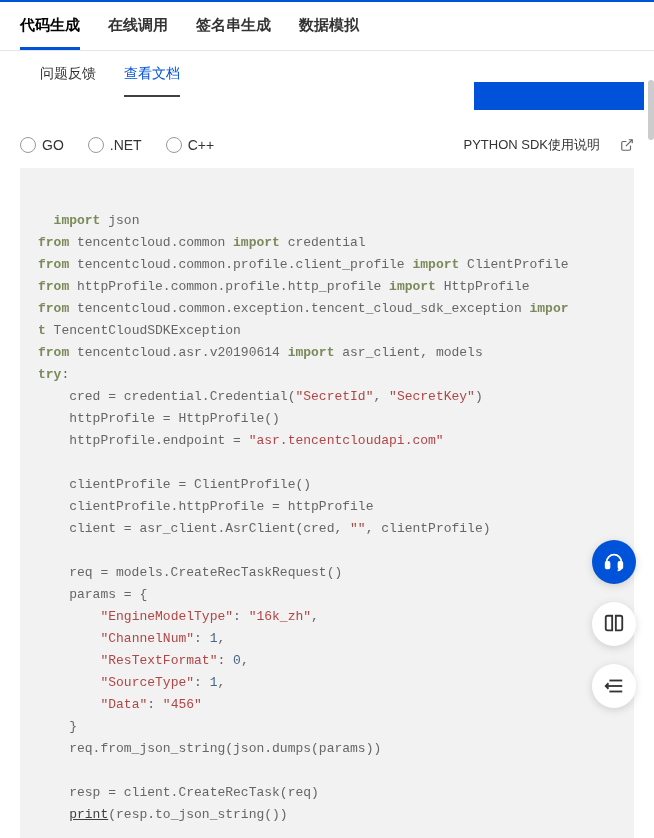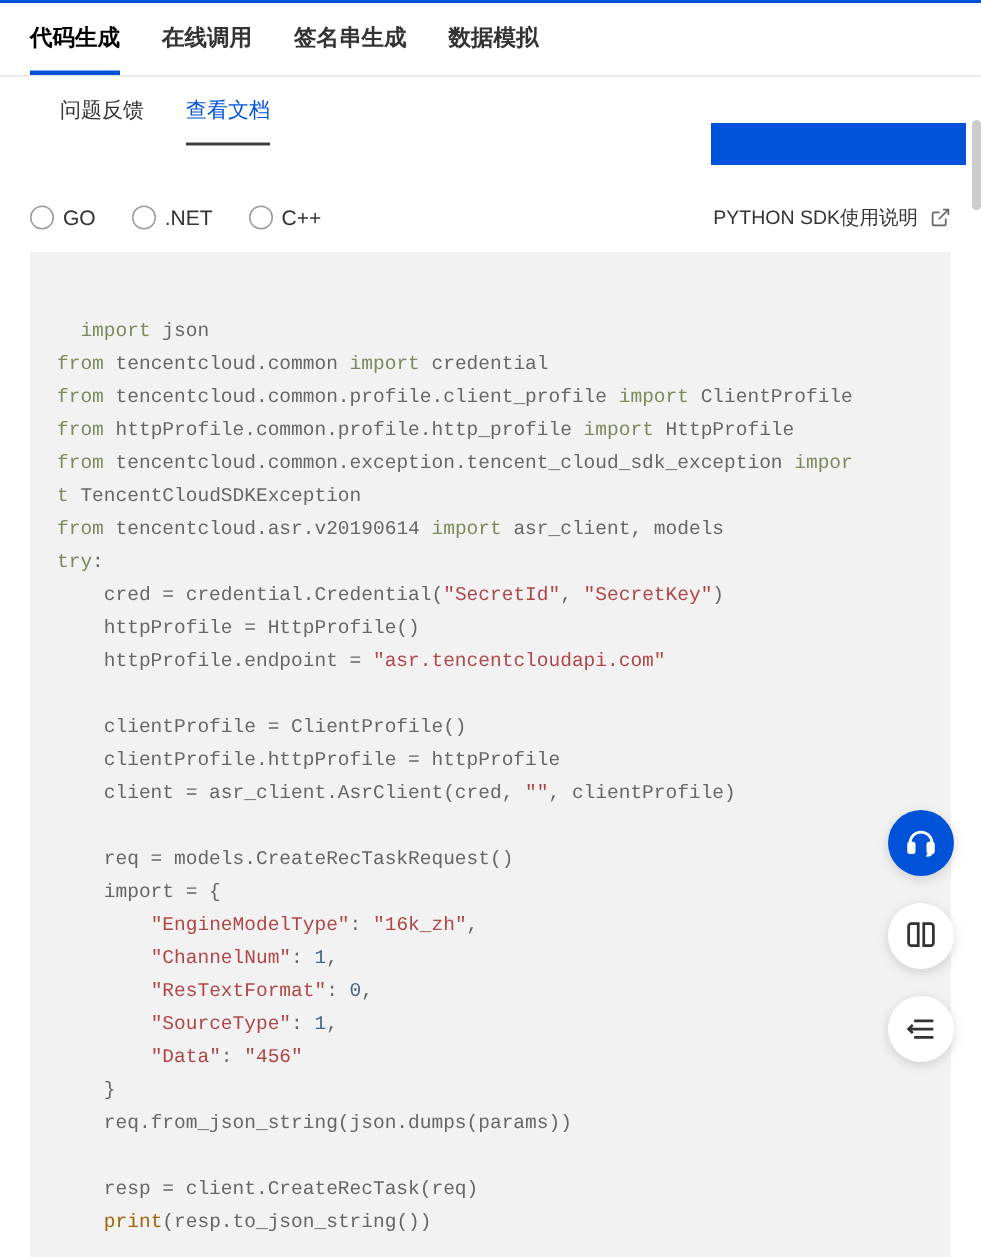--- a/index.html
+++ b/index.html
@@ -8,28 +8,28 @@
 .tabs { display:flex; gap:28px; padding:0 20px; border-bottom:1px solid #e5e5e5; flex-wrap:wrap; }
 .tab { padding:14px 0 12px; cursor:pointer; color:#333; font-size:15px;font-weight:bold; }
 .tab.active { color:#000; font-weight:600; border-bottom:3px solid #0052d9; }
 .subtabs { display:flex; gap:28px; padding:0 20px 0 40px; border-bottom:1px solid transparent; }
 .subtab { padding:14px 0 12px; cursor:pointer; color:#333; }
 .subtab.active { color:#0052d9; border-bottom:2px solid #404040; }
 .lang-row { display:flex; align-items:center; padding:10px 20px 14px; gap:20px; }
 .radio-group { display:flex; gap:24px; }
 .radio-item { display:flex; align-items:center; gap:6px; cursor:pointer; }
 .radio-circle { width:16px; height:16px; border:1px solid #999; border-radius:50%; display:inline-block; }
-.sdk-link { margin-left:auto; display:flex; align-items:center; gap:8px; color:#333; font-size:13px; }
+.sdk-link { margin-left:auto; display:flex; align-items:center; gap:20px; color:#333; font-size:13px; }
 .sdk-link svg { width:14px; height:14px; }
 .blue-btn { width:170px; height:28px; background:#0052d9; margin-left:auto; position:relative; top:-16px; right:10px;}
 .code-block { background:#f2f2f2; margin:0 20px 20px; padding:20px 18px; font-family: "Courier New", monospace; font-size:13px; line-height:22px; position:relative; white-space:pre; overflow:hidden; color:#666; }
 .copy-btn { position:absolute; top:14px; right:14px; width:18px; height:18px; cursor:pointer; }
 .copy-btn svg { width:18px; height:18px; stroke:#888; fill:none; }
-.kw { color:#7a8a5a; font-weight:400; }
-.fn { color:#a16207; }
+.kw { color:#7a8a5a; font-weight:700; }
+.fn { color:#404040;text-decoration:underline; }
 .str { color:#b04646; }
 .num { color:#468; }
 .float-btns { position:fixed; right:18px; top:540px; display:flex; flex-direction:column; gap:18px; }
 .float-btn { width:44px; height:44px; border-radius:50%; display:flex; align-items:center; justify-content:center; box-shadow:0 2px 8px rgba(0,0,0,.15); cursor:pointer; background:#fff; }
 .float-btn.primary { background:#0052d9; }
 .float-btn svg { width:22px; height:22px; }
 .right-edge { position:fixed; right:0; top:80px; width:6px; height:60px; background:#ccc; border-radius:3px; }
 </style>
 </head>
 <body>
@@ -93,21 +93,21 @@
 <span class="kw">try</span><span>:</span>
 <span>    cred = credential.Credential(</span><span class="str">"SecretId"</span><span>, </span><span class="str">"SecretKey"</span><span>)</span>
 <span>    httpProfile = HttpProfile()</span>
 <span>    httpProfile.endpoint = </span><span class="str">"asr.tencentcloudapi.com"</span>
 
 <span>    clientProfile = ClientProfile()</span>
 <span>    clientProfile.httpProfile = httpProfile</span>
 <span>    client = asr_client.AsrClient(cred, </span><span class="str">""</span><span>, clientProfile)</span>
 
 <span>    req = models.CreateRecTaskRequest()</span>
-<span>    import = {</span>
+<span>    params = {</span>
 <span>        </span><span class="str">"EngineModelType"</span><span>: </span><span class="str">"16k_zh"</span><span>,</span>
 <span>        </span><span class="str">"ChannelNum"</span><span>: </span><span class="num">1</span><span>,</span>
 <span>        </span><span class="str">"ResTextFormat"</span><span>: </span><span class="num">0</span><span>,</span>
 <span>        </span><span class="str">"SourceType"</span><span>: </span><span class="num">1</span><span>,</span>
 <span>        </span><span class="str">"Data"</span><span>: </span><span class="str">"456"</span>
 <span>    }</span>
 <span>    req.from_json_string(json.dumps(params))</span>
 
 <span>    resp = client.CreateRecTask(req)</span>
 <span>    </span><span class="fn">print</span><span>(resp.to_json_string())</span>

